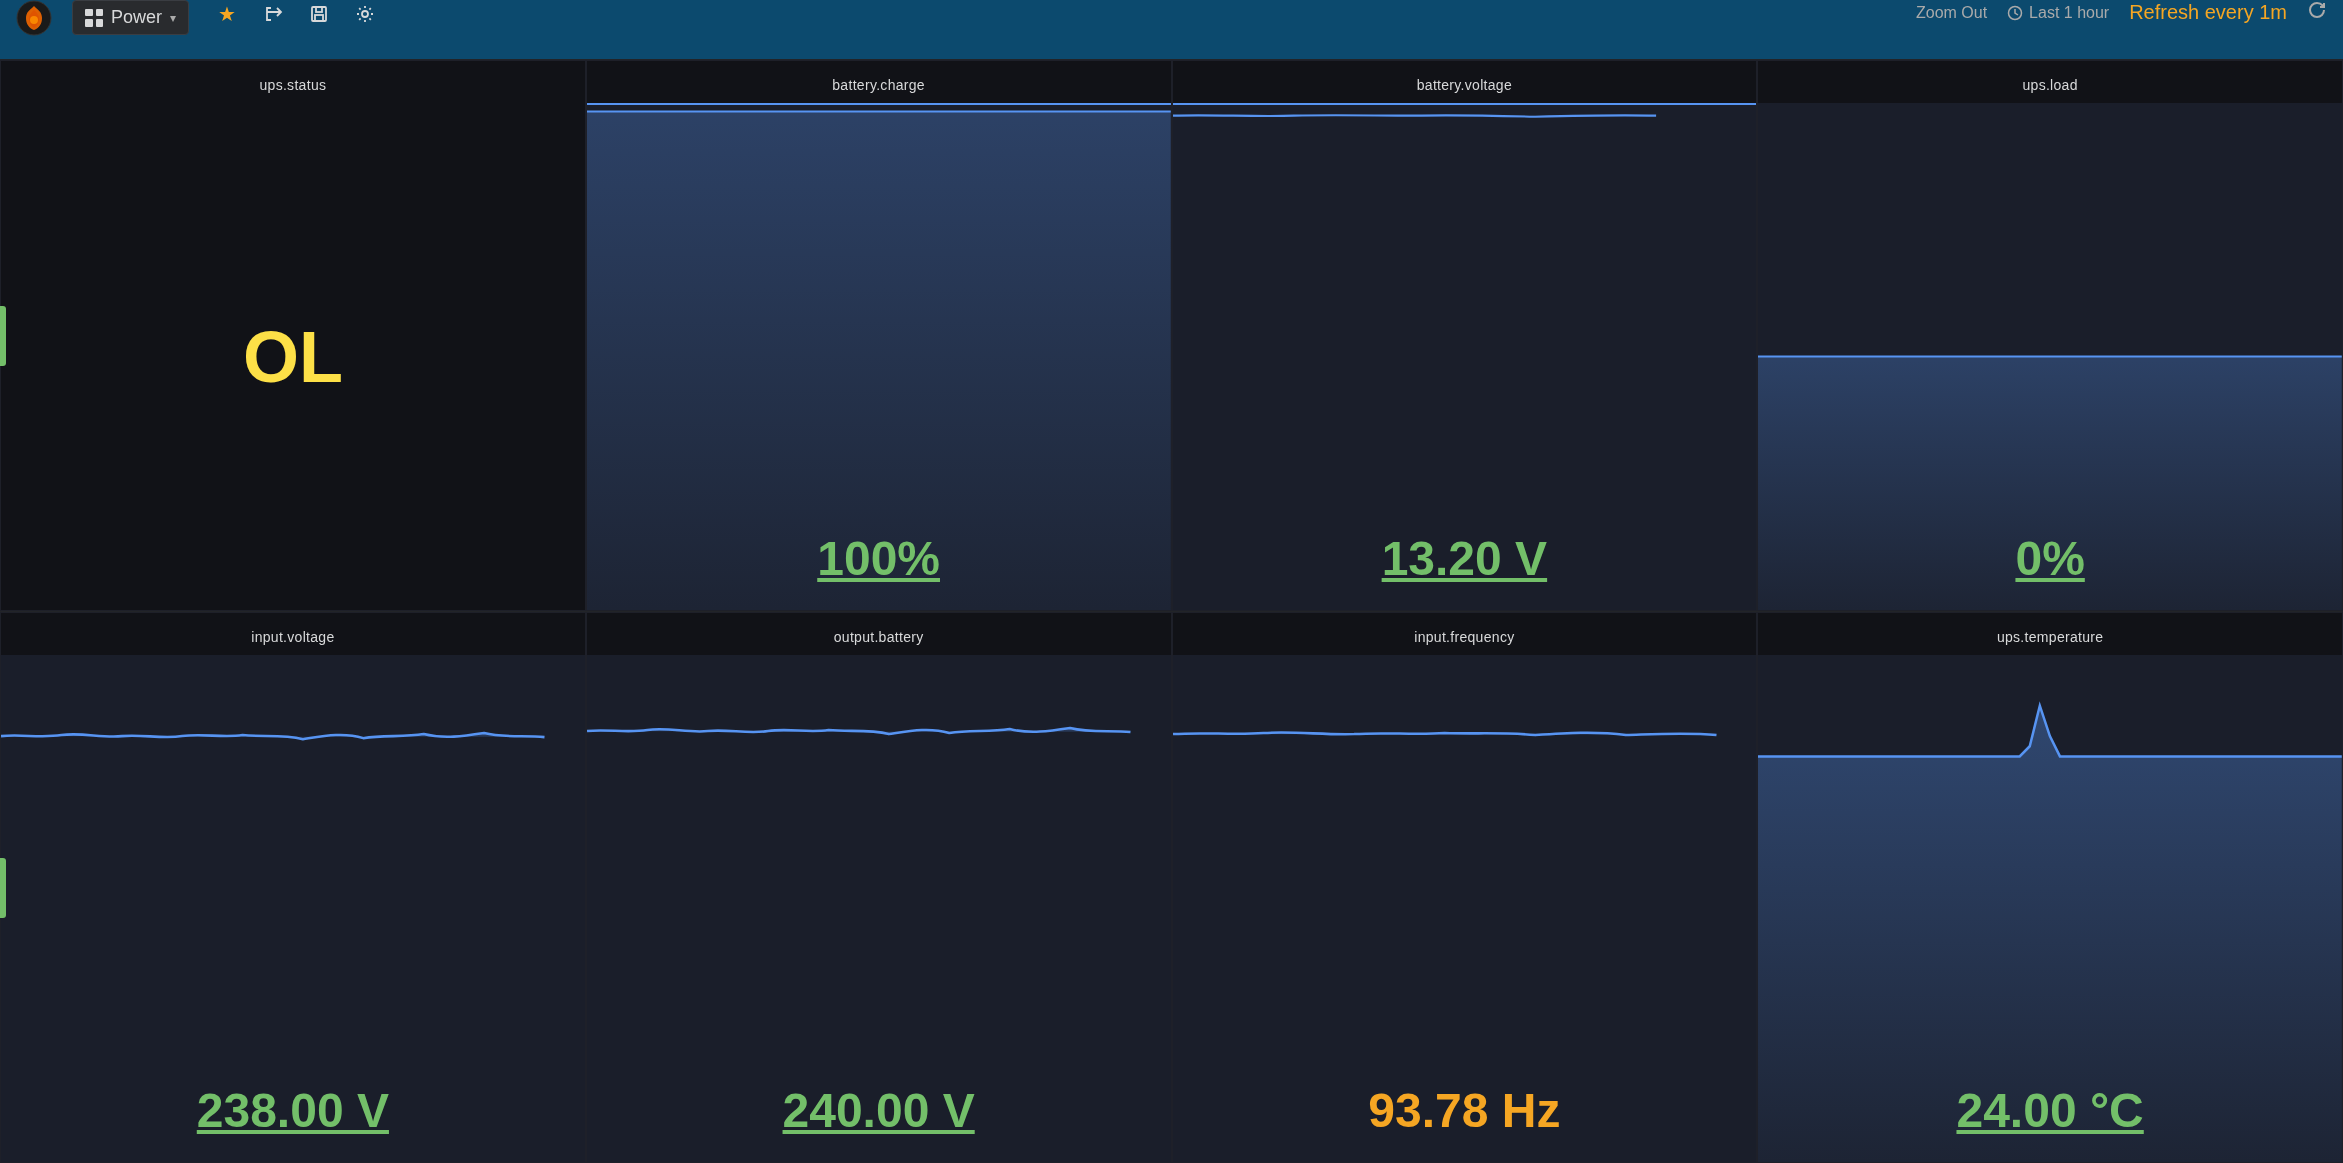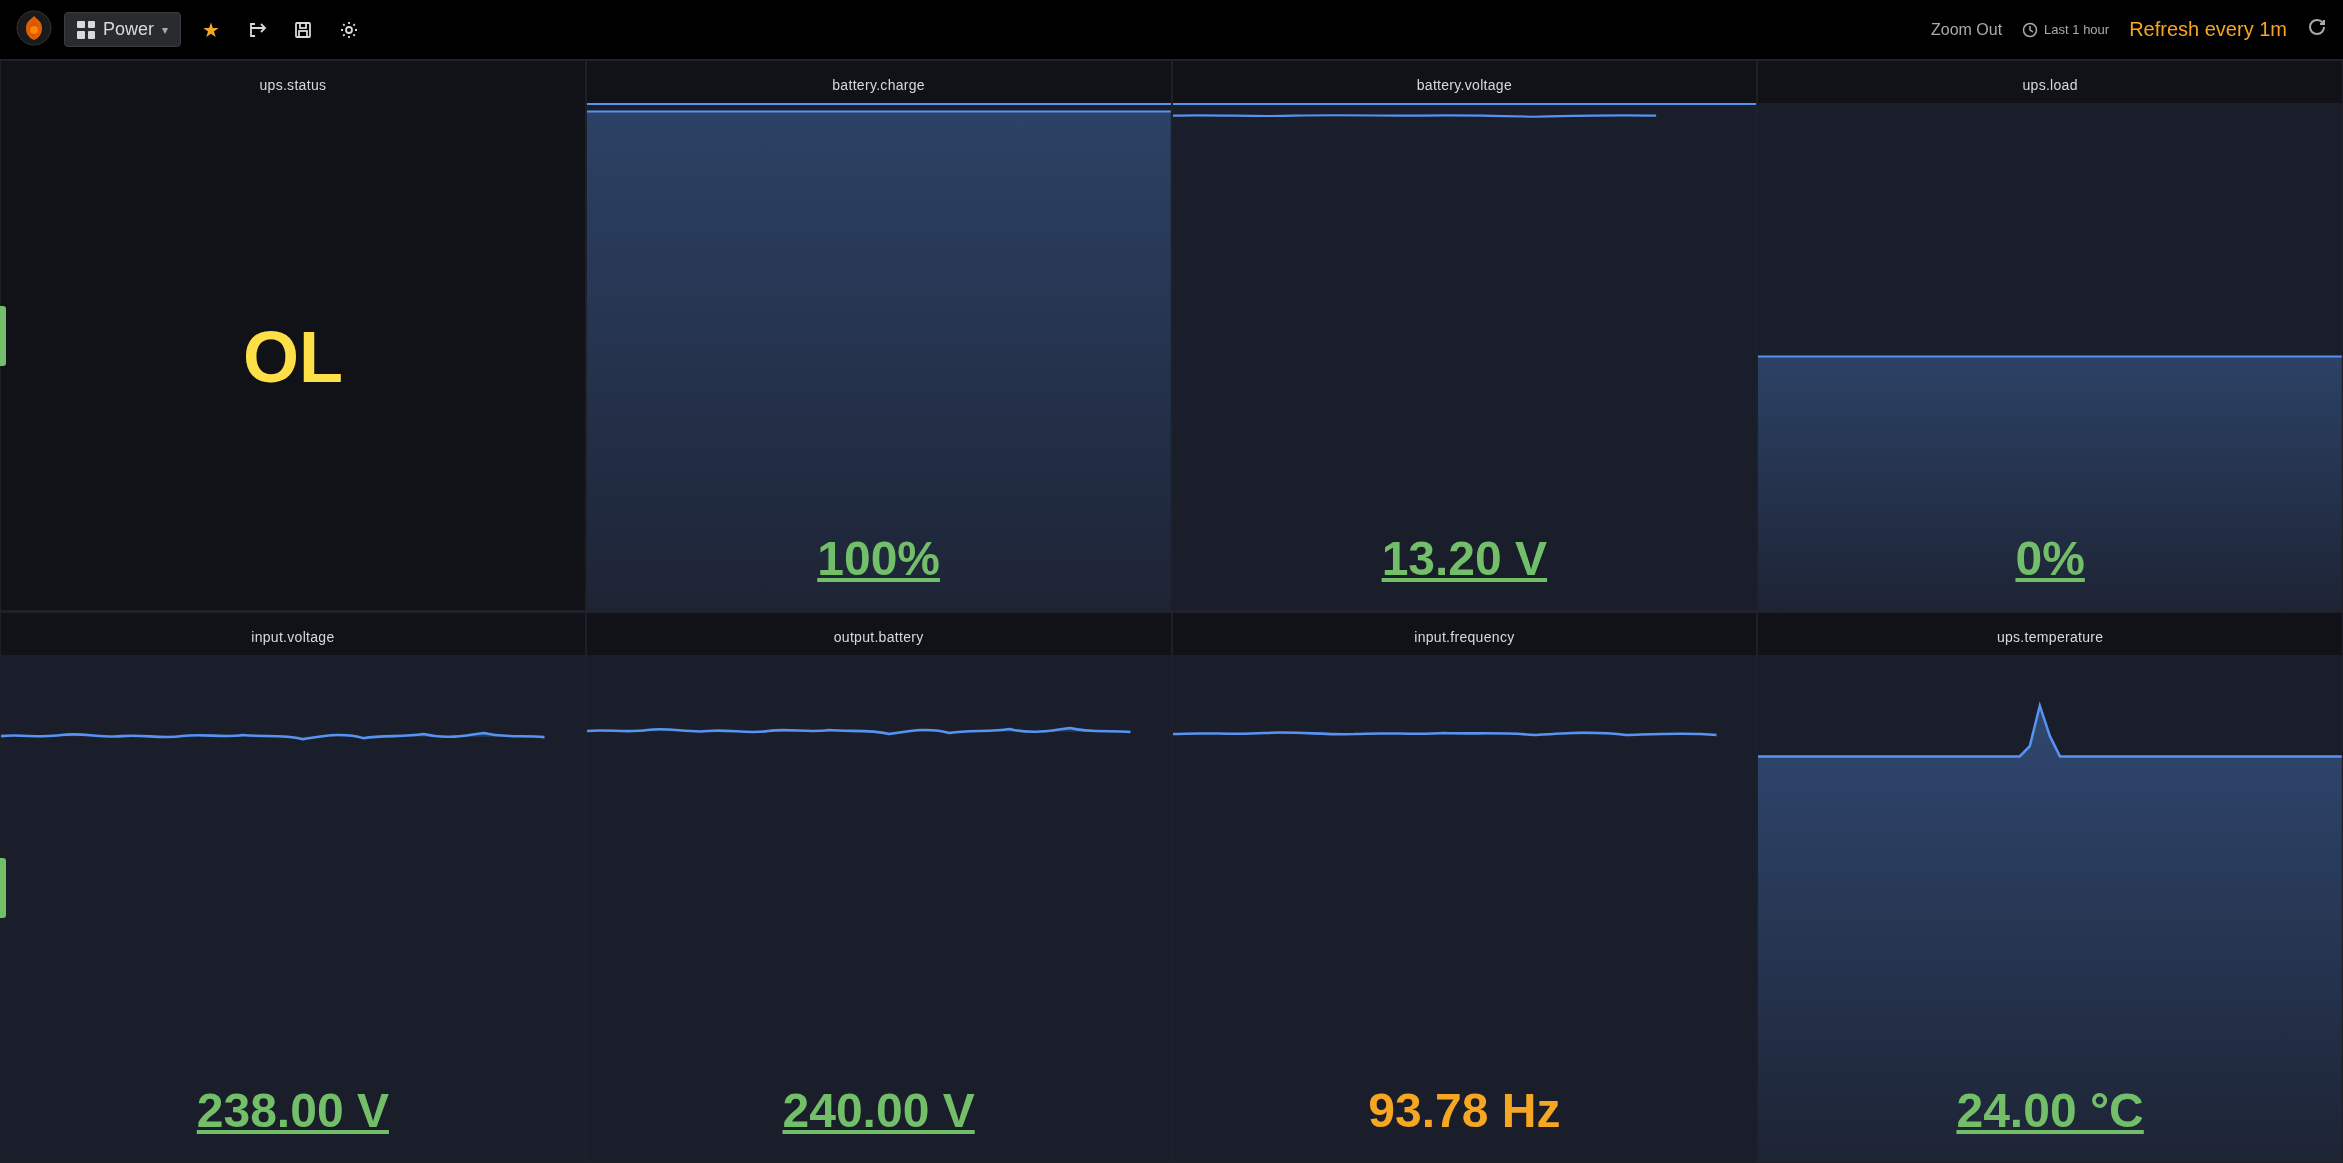--- a/index.html
+++ b/index.html
@@ -8,26 +8,26 @@
       color: #d8d9da;
       font-family: 'Helvetica Neue', Arial, sans-serif;
       width: 2343px;
       height: 1163px;
       overflow: hidden;
     }
 
     
     .topnav {
       display: flex;
-      align-items: center;
-      background: #000000;
+      align-items: flex-start;
+      background: #0c4a6e;
       height: 60px;
       padding: 0 16px;
       border-bottom: 1px solid #222428;
-      gap: 12px;
+      gap: 20px;
     }
     .logo-icon {
       width: 36px;
       height: 36px;
       flex-shrink: 0;
     }
     .dashboard-btn {
       display: flex;
       align-items: center;
       background: #292b2e;
@@ -89,21 +89,21 @@
       color: #aaa;
       cursor: pointer;
       font-size: 16px;
       margin-left: 40px;
     }
     .time-range {
       display: flex;
       align-items: center;
       gap: 6px;
       color: #aaa;
-      font-size: 13px;
+      font-size: 16px;
     }
     .refresh-text {
       color: #f5a623;
       font-size: 20px;
     }
     .refresh-btn {
       background: none;
       border: none;
       color: #aaa;
       cursor: pointer;

